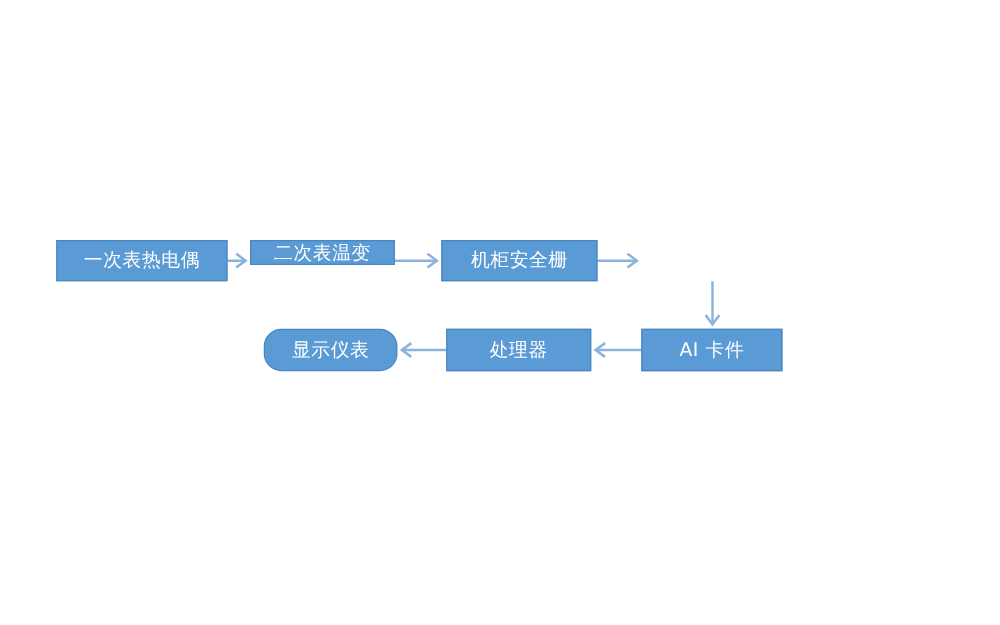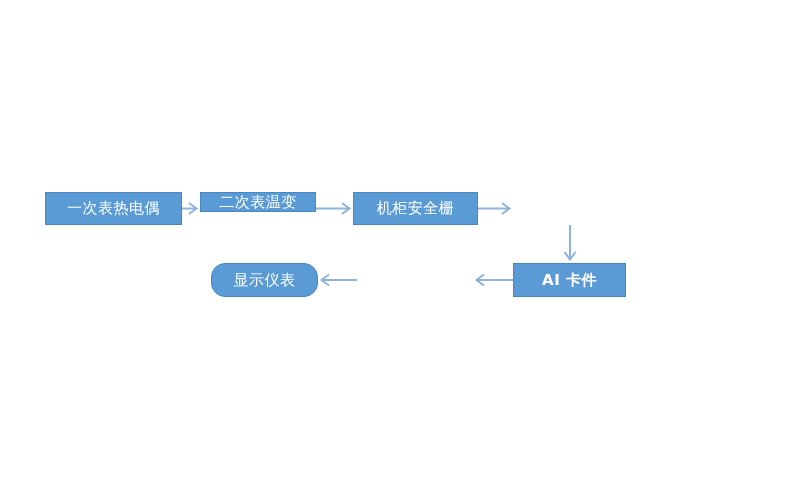--- a/index.html
+++ b/index.html
@@ -45,21 +45,21 @@
   .node-label {
     display: block;
     color: #ffffff;
   }
   
   #node-primary-thermocouple { left: 45px;  top: 192px; width: 137px; height: 33px; }
   #node-secondary-transmitter { left: 200px; top: 192px; width: 116px; height: 20px; }
   #node-junction-box        { left: 353px; top: 192px; width: 125px; height: 33px; }
   #node-cabinet-barrier     { left: 513px; top: 192px; width: 113px; height: 33px; }
   
-  #node-ai-card             { left: 513px; top: 263px; width: 113px; height: 34px; font-weight: bold; }
+  #node-ai-card             { left: 513px; top: 263px; width: 113px; height: 34px; }
   #node-processor           { left: 357px; top: 263px; width: 116px; height: 34px; }
   #node-display-meter       { left: 211px; top: 263px; width: 107px; height: 34px; border-radius: 14px; }
 </style>
 </head>
 <body>
 
 <div id="canvas">
 
   <svg id="edge-layer" viewBox="0 0 800 500" width="800" height="500" xmlns="http://www.w3.org/2000/svg">
 
@@ -101,18 +101,21 @@
 
   <div class="node" id="node-junction-box">
     <span class="node-label">机柜安全栅</span>
   </div>
 
 
   <div class="node" id="node-ai-card">
     <span class="node-label">AI 卡件</span>
   </div>
 
+  <div class="node" id="node-processor">
+    <span class="node-label">处理器</span>
+  </div>
 
   <div class="node" id="node-display-meter">
     <span class="node-label">显示仪表</span>
   </div>
 
 </div>
 
 </body></html>

